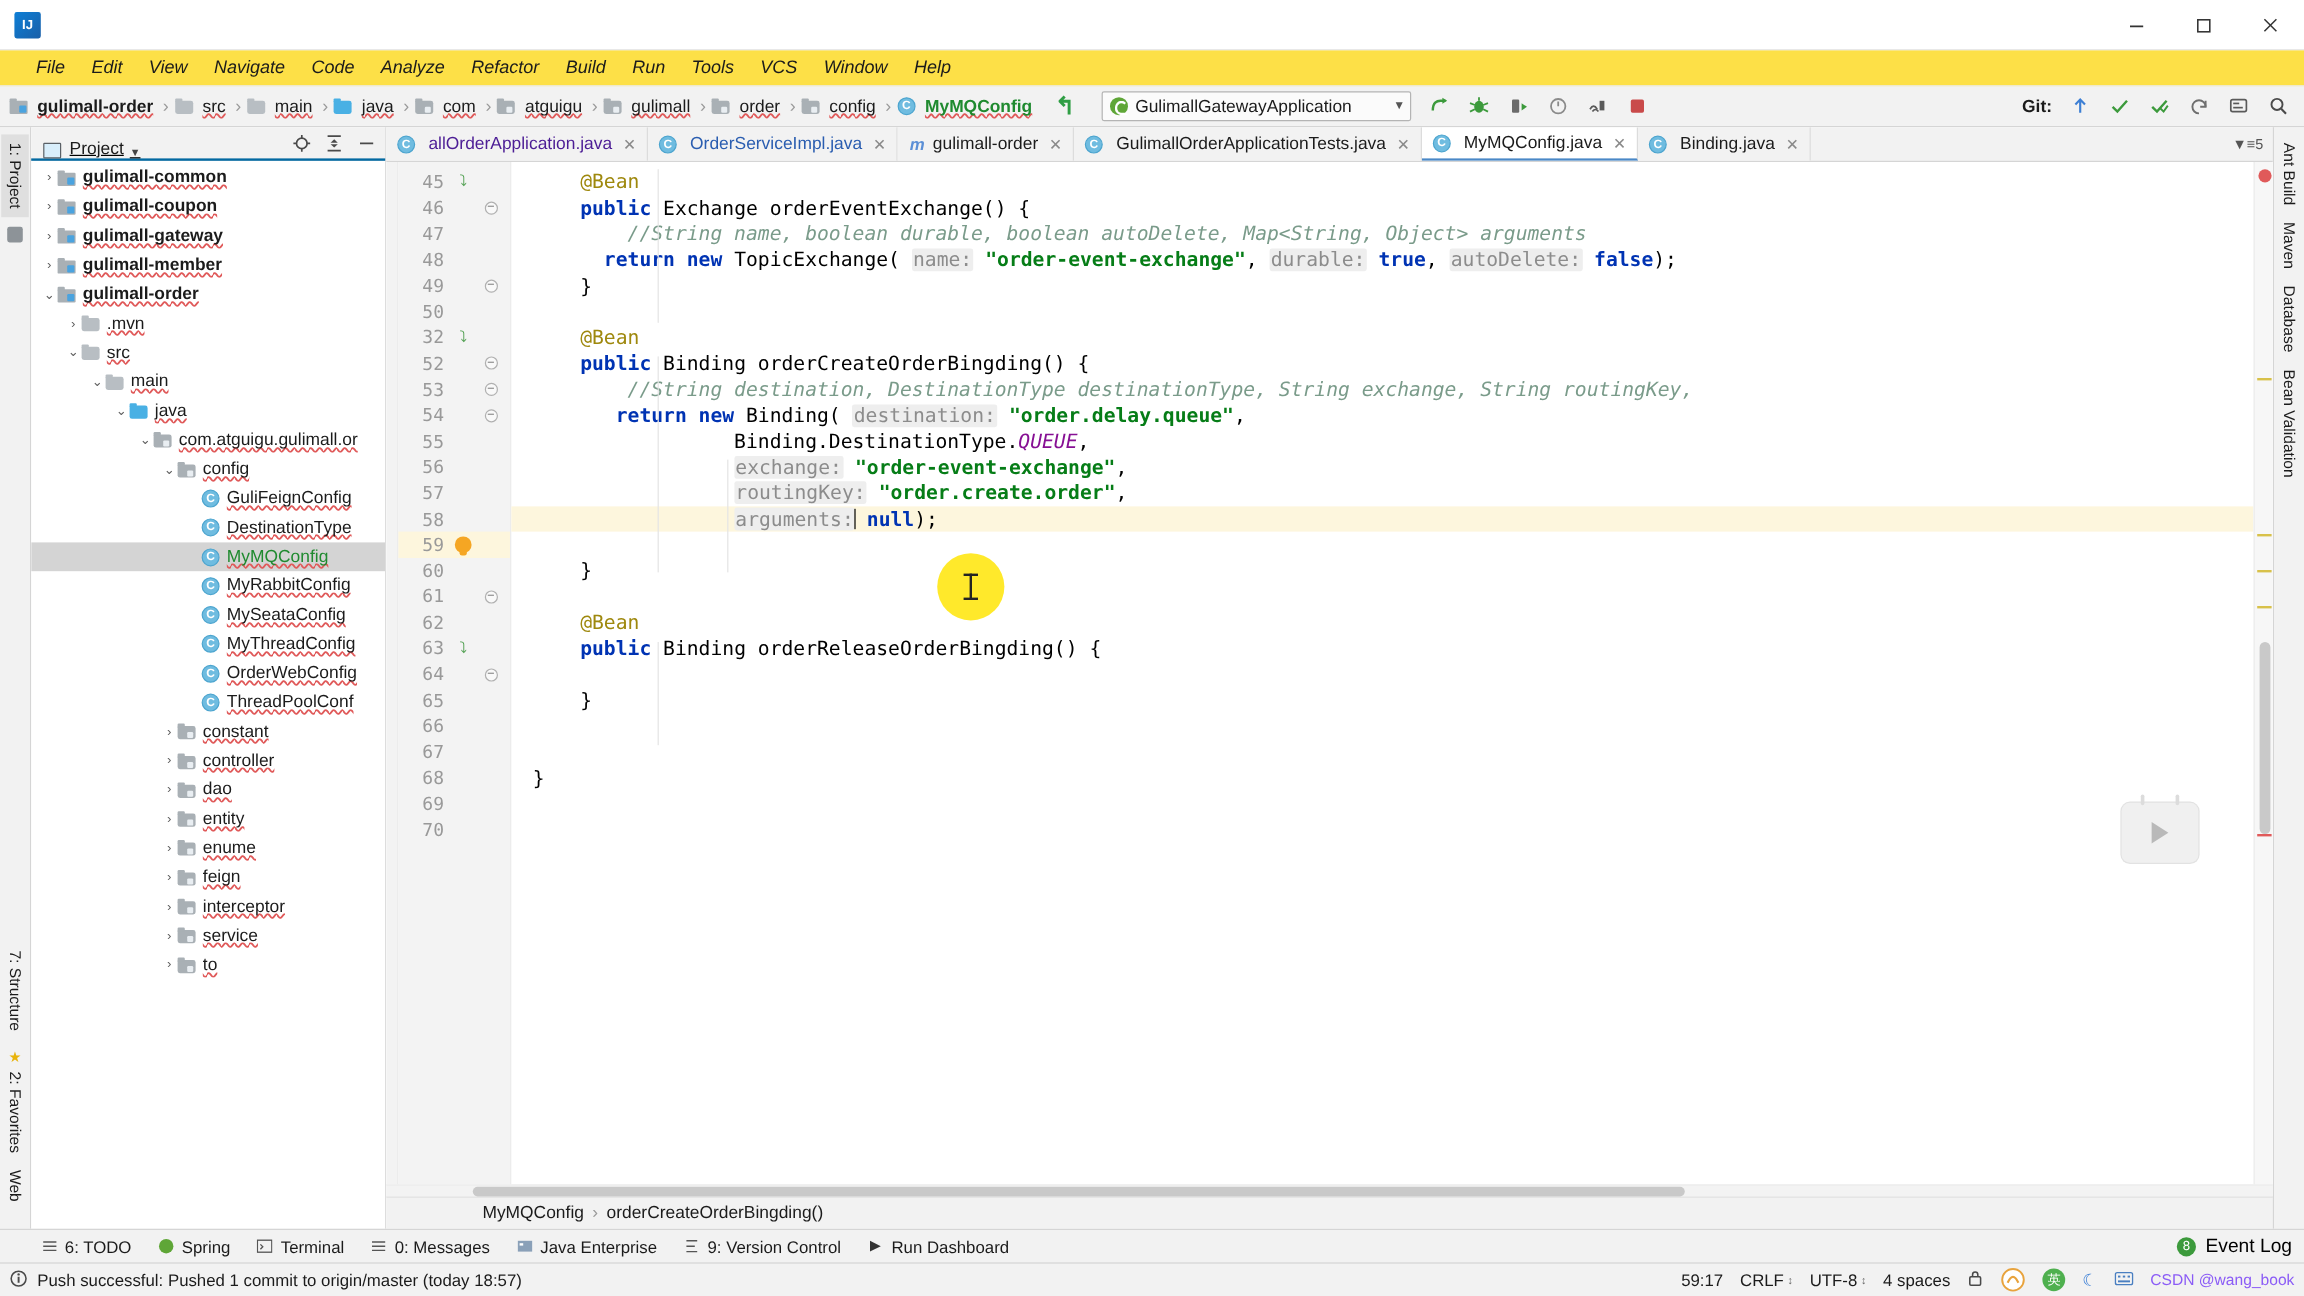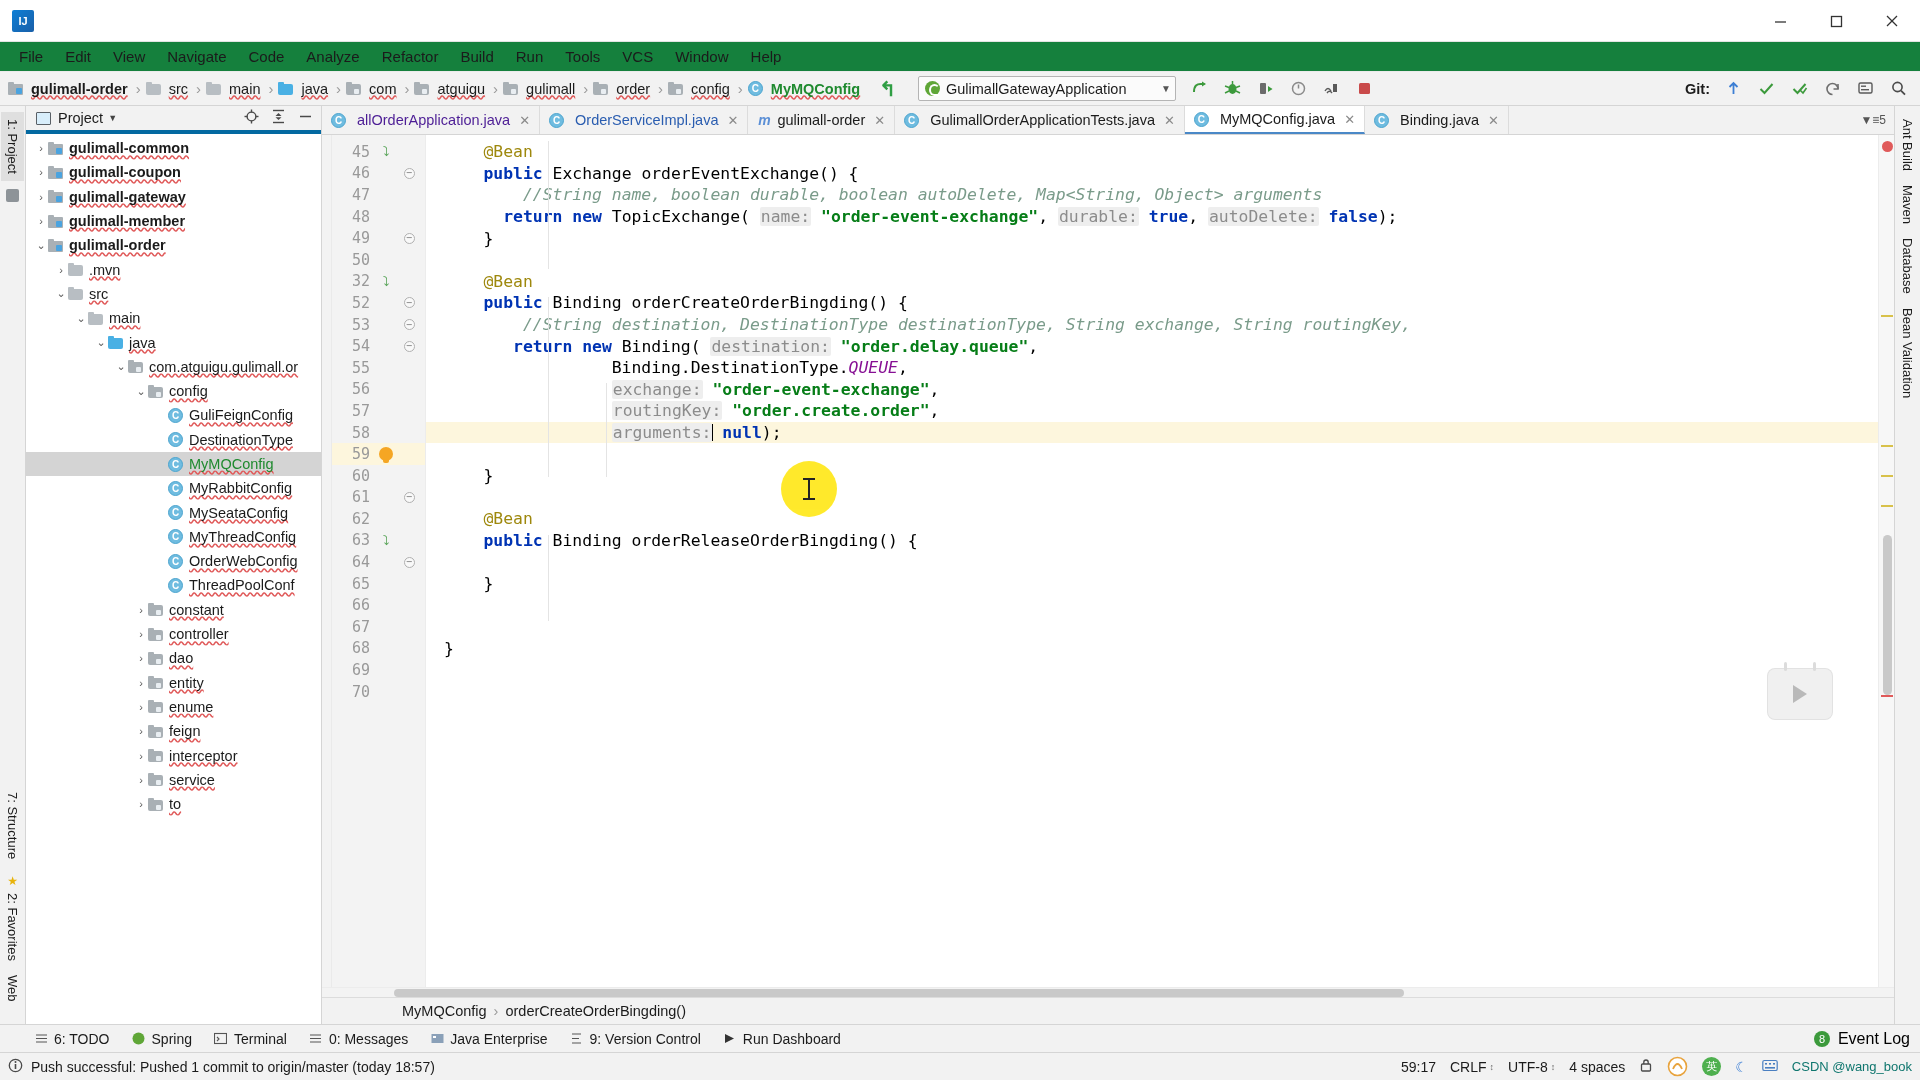--- a/index.html
+++ b/index.html
@@ -29,22 +29,22 @@
   .title-text { font-size: 16.5px; color: #1c1c1c; white-space: nowrap; letter-spacing: -0.1px; }
   .win-controls { margin-left: auto; display: flex; height: 100%; }
   .win-btn {
     width: 56px; height: 42px; display: flex; align-items: center; justify-content: center;
     font-size: 17px; color: #333;
   }
   .win-btn svg { display:block; }
 
   
   .menubar {
-    height: 30px; background: #15803d; display: flex; align-items: center;
-    padding-left: 8px; flex: none; border-bottom: 1px solid #ebebeb;
+    height: 30px; background: #fde047; display: flex; align-items: center;
+    padding-left: 19px; flex: none; border-bottom: 1px solid #ebebeb; font-style: italic;
   }
   .menu-item { padding: 3px 11px; font-size: 15px; color: #1b1b1b; }
 
   
   .navbar {
     height: 34px; background: #f2f2f2; display: flex; align-items: center;
     padding-left: 8px; flex: none; border-bottom: 1px solid #d5d5d5; gap: 0;
   }
   .crumb { display: flex; align-items: center; font-size: 14.5px; color: #1b1b1b; white-space: nowrap; }
   .crumb .lbl { padding: 1px 3px; }
@@ -109,22 +109,22 @@
   .vtab.active { background: #dfdfdf; }
   .rail-sq { width: 13px; height: 13px; background: #8d9398; border-radius: 2px; margin: 8px 0; }
   .rail-spacer { flex: 1; }
 
   
   .project-panel {
     width: 296px; background: #ffffff; border-right: 1px solid #d5d5d5;
     display: flex; flex-direction: column; flex: none; min-height: 0;
   }
   .panel-head {
-    height: 28px; background: #f2f2f2; display: flex; align-items: center;
-    padding: 0 6px 0 10px; gap: 7px; border-bottom: 4px solid #0369a1; flex:none;
+    height: 28px; background: #f2f2f2; display: flex; align-items: flex-end;
+    padding: 0 6px 0 10px; gap: 7px; border-bottom: 2px solid #0369a1; flex:none;text-decoration:underline;
   }
   .panel-head .proj-ico { width: 15px; height: 13px; background: #d8eefb; border: 1.5px solid #5a6066; border-radius: 1px; }
   .panel-head .ttl { font-size: 14.5px; color: #1b1b1b; }
   .panel-head .chev { font-size: 9px; color: #444; margin-left: -2px; }
   .panel-head .acts { margin-left: auto; display: flex; gap: 12px; align-items: center; padding-right: 2px; }
   .tree { flex: 1; overflow: hidden; padding-top: 2px; position: relative; }
   .trow {
     height: 24.3px; display: flex; align-items: center; font-size: 14.5px;
     color: #1b1b1b; white-space: nowrap; padding-right: 4px;
   }
@@ -224,21 +224,21 @@
   .statusbar {
     height: 28px; background: #f2f2f2; border-top: 1px solid #d5d5d5;
     display: flex; align-items: center; padding: 0 8px; gap: 8px; flex: none;
     font-size: 14px; color: #1b1b1b;
   }
   .status-msg { display: flex; align-items: center; gap: 7px; }
   .status-right { margin-left: auto; display: flex; align-items: center; gap: 14px; }
   .status-right .itm { display: flex; align-items: center; gap: 3px; }
   .ime-badge { width: 19px; height: 19px; border-radius: 50%; background: #4fb04f; color:#fff; font-size:11px; display:flex;align-items:center;justify-content:center;}
   .wm-ico { width: 21px; height: 21px; }
-  .watermark { font-size: 13px; color: #0f766e; }
+  .watermark { font-size: 13px; color: #8b5cf6; }
 
   
   .cursor-halo {
     position: absolute; width: 56px; height: 56px; border-radius: 50%;
     background: #ffe81a; opacity: .92; display: flex; align-items: center; justify-content: center;
     pointer-events: none;
   }
   .ibeam { width: 2px; height: 22px; background: #111; position: relative; }
   .ibeam::before, .ibeam::after {
     content: ""; position: absolute; left: -5px; width: 12px; height: 2px; background: #111;

